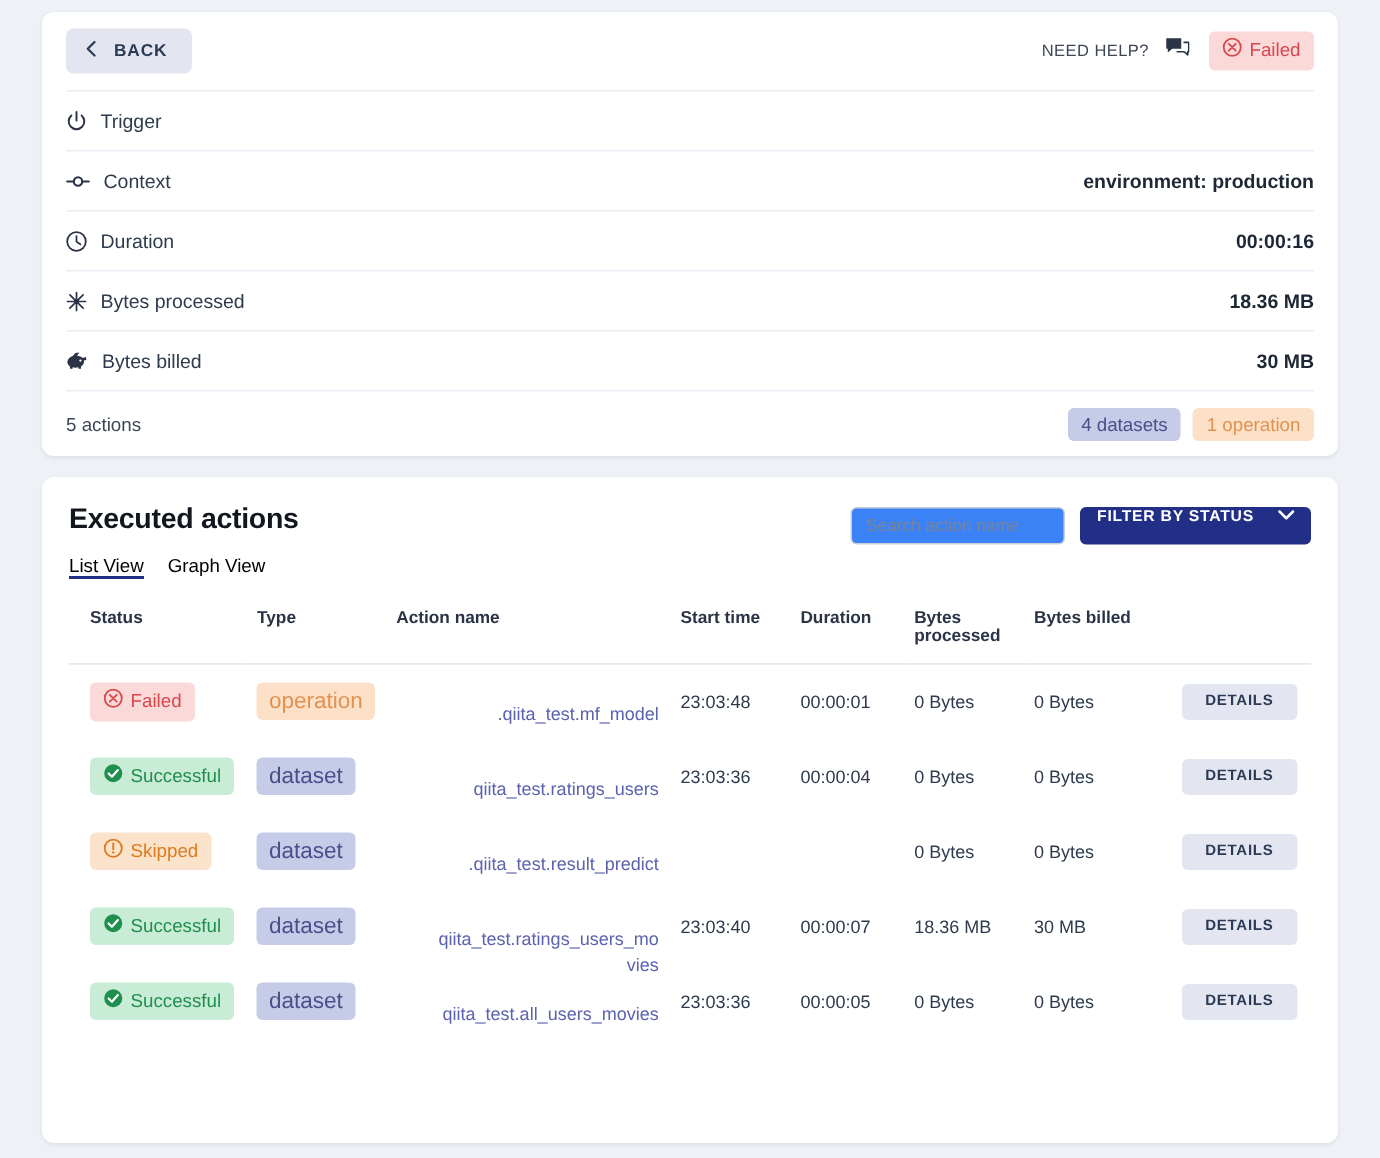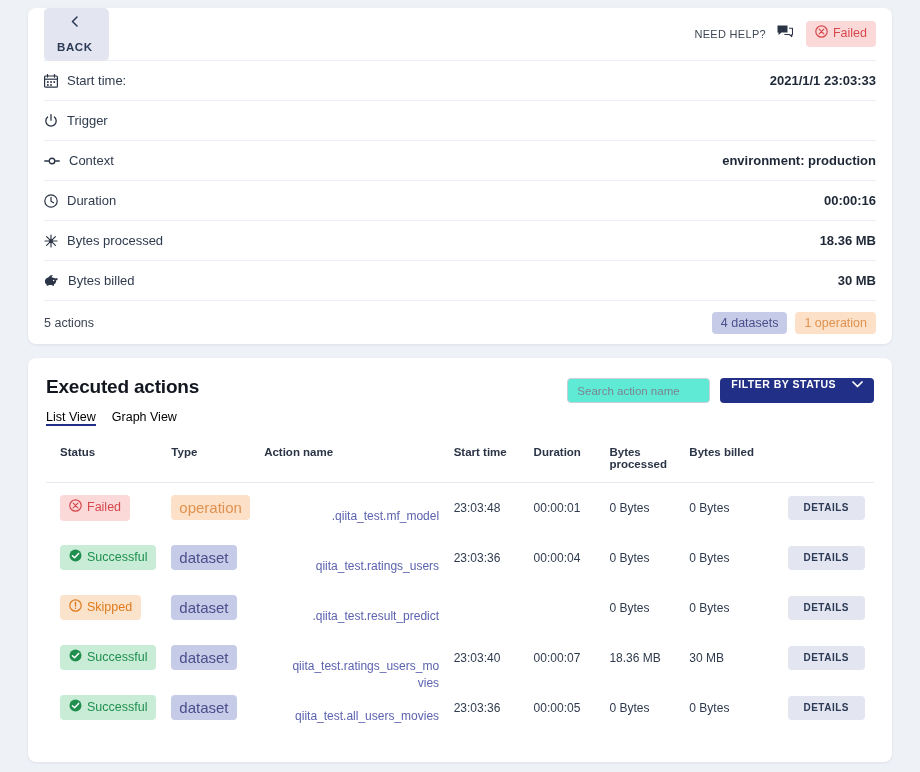--- a/index.html
+++ b/index.html
@@ -45,21 +45,20 @@
     background: #e3e5f0;
     border: none;
     border-radius: 5px;
     padding: 8px 16px 8px 13px;
     cursor: pointer;
     color: #2b3a55;
     font-family: "Liberation Sans", sans-serif;
     font-size: 11.5px;
     font-weight: bold;
     letter-spacing: 0.6px;
-    flex-direction: column;
   }
   .back-chevron { display: block; }
 
   .help-zone {
     display: flex;
     align-items: center;
     gap: 11px;
   }
   .need-help {
     font-size: 11px;
@@ -139,21 +138,21 @@
 
   .search-input {
     width: 143px;
     height: 25px;
     border: 1px solid #c9cfd9;
     border-radius: 4px;
     padding: 0 9px;
     font-family: "Liberation Sans", sans-serif;
     font-size: 11.5px;
     color: #333;
-    background: #5eead4;
+    background: #3b82f6;
   }
   .search-input::placeholder { color: #7b8494; }
 
   .filter-btn {
     display: inline-flex;
     align-items: flex-start;
     gap: 16px;
     height: 25px;
     background: #222f87;
     border: none;
@@ -279,38 +278,20 @@
             <svg width="13" height="13" viewBox="0 0 13 13">
                 <circle cx="6.5" cy="6.5" r="5.7" fill="none" stroke="#d7484d" stroke-width="1.2"></circle>
                 <path d="M4.2 4.2 L8.8 8.8 M8.8 4.2 L4.2 8.8" stroke="#d7484d" stroke-width="1.2" stroke-linecap="round"></path>
               </svg>
           </span>
           <span>Failed</span>
         </span>
       </div>
     </div>
 
-    <div class="srow">
-      <span class="srow-label">
-        <span>
-          <svg width="14" height="14" viewBox="0 0 14 14">
-              <rect x="0.6" y="2" width="12.8" height="11.2" rx="1" fill="none" stroke="#2b3446" stroke-width="1.2"></rect>
-              <path d="M0.6 5.2 H13.4" stroke="#2b3446" stroke-width="1.2"></path>
-              <path d="M3.5 0.6 V3 M10.5 0.6 V3" stroke="#2b3446" stroke-width="1.3" stroke-linecap="round"></path>
-              <rect x="3" y="7.2" width="1.7" height="1.7" fill="#2b3446"></rect>
-              <rect x="6.2" y="7.2" width="1.7" height="1.7" fill="#2b3446"></rect>
-              <rect x="9.4" y="7.2" width="1.7" height="1.7" fill="#2b3446"></rect>
-              <rect x="3" y="10.1" width="1.7" height="1.7" fill="#2b3446"></rect>
-              <rect x="6.2" y="10.1" width="1.7" height="1.7" fill="#2b3446"></rect>
-            </svg>
-        </span>
-        <span>Start time:</span>
-      </span>
-      <span class="srow-value">2021/1/1 23:03:33</span>
-    </div>
 
     <div class="srow">
       <span class="srow-label">
         <span>
           <svg width="14" height="14" viewBox="0 0 14 14">
               <path d="M3.6 3 A5.2 5.2 0 1 0 10.4 3" fill="none" stroke="#2b3446" stroke-width="1.3" stroke-linecap="round"></path>
               <path d="M7 0.7 V6.3" stroke="#2b3446" stroke-width="1.3" stroke-linecap="round"></path>
             </svg>
         </span>
         <span>Trigger</span>

